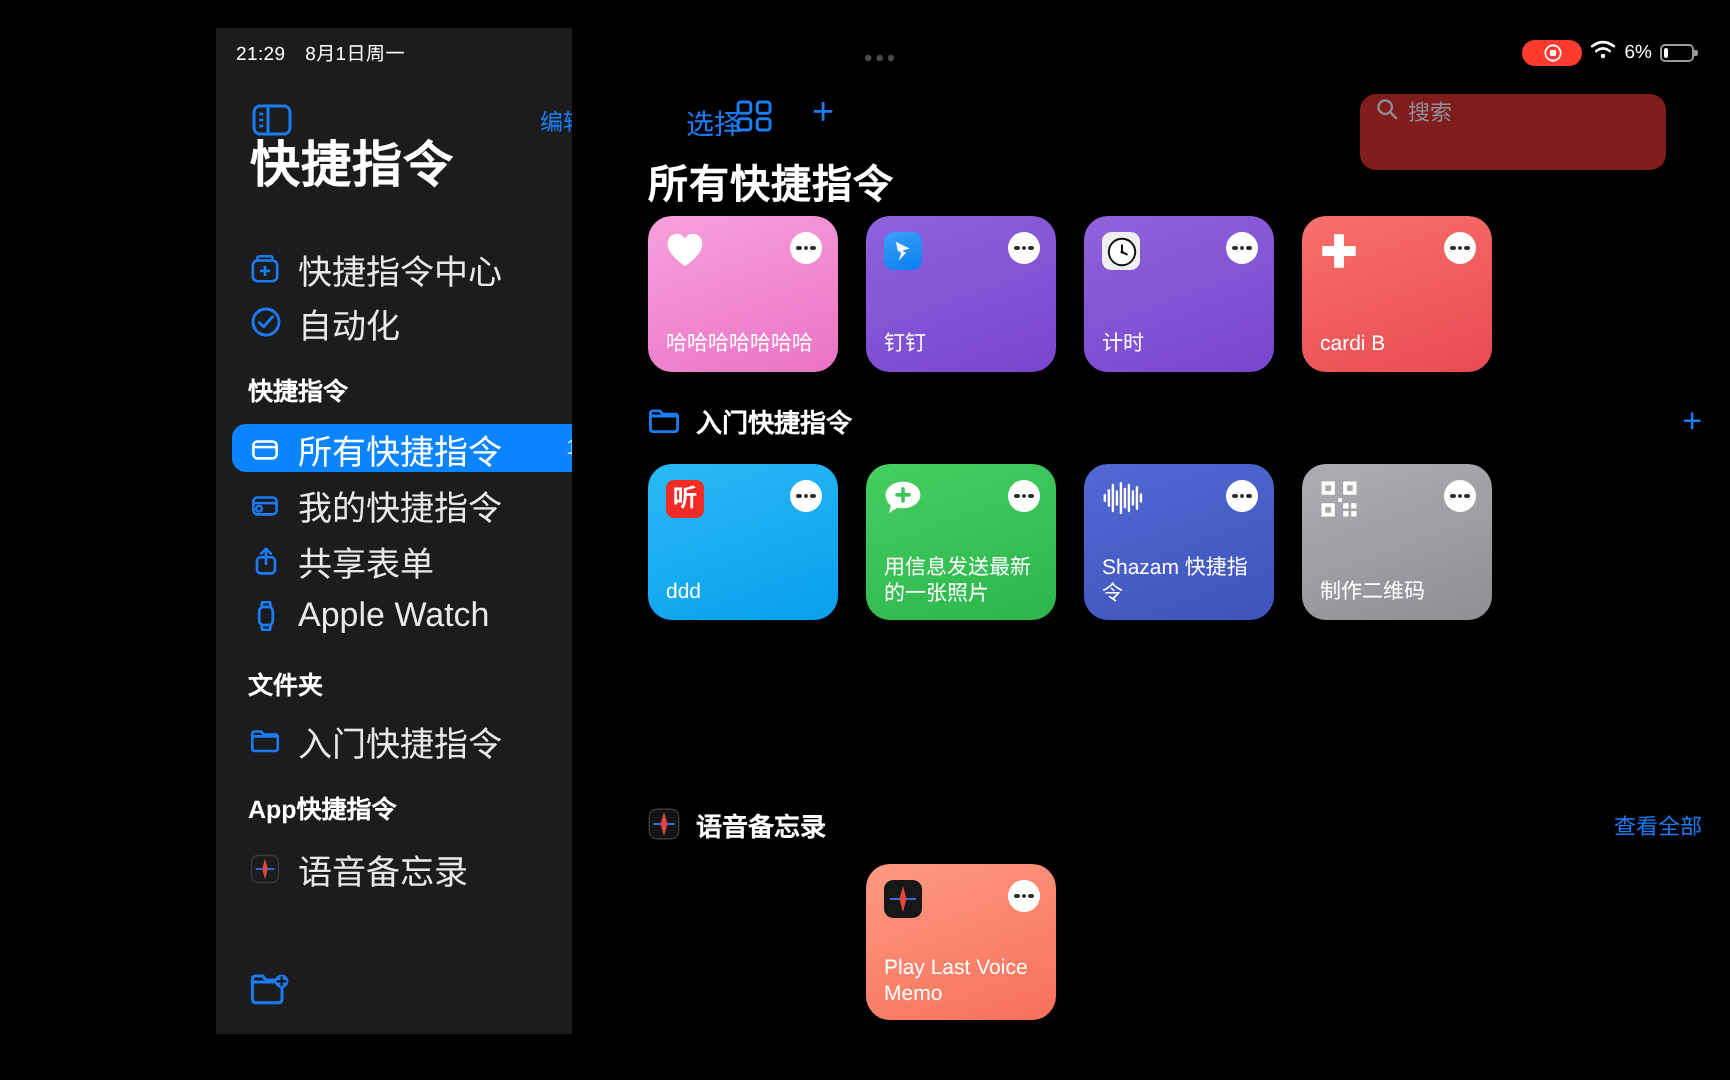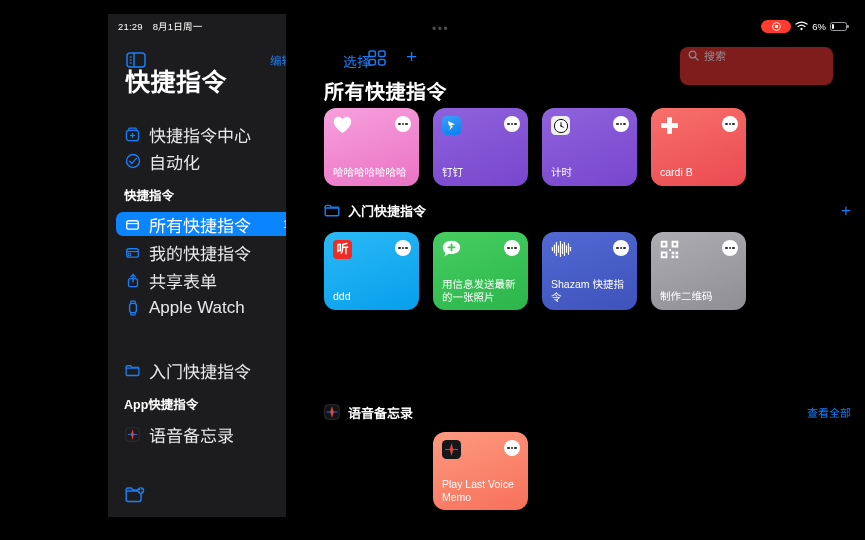--- a/index.html
+++ b/index.html
@@ -169,20 +169,28 @@
         <svg width="12" height="16" viewBox="0 0 12 16">
           <rect x="2.6" y="3.4" width="6.8" height="9.2" rx="2.3" fill="none" stroke="#1a7df5" stroke-width="1.4"></rect>
           <path d="M3.6 3.4 L4.1 1.1 L7.9 1.1 L8.4 3.4" fill="none" stroke="#1a7df5" stroke-width="1.3"></path>
           <path d="M3.6 12.6 L4.1 14.9 L7.9 14.9 L8.4 12.6" fill="none" stroke="#1a7df5" stroke-width="1.3"></path>
         </svg>
       </span>
       <span class="lb">Apple Watch</span>
       <span class="ct">5</span>
     </div>
 
+    <div class="sb-hdr" style="top:318px">
+      <span class="h">文件夹</span>
+      <span class="chev">
+        <svg width="11" height="7" viewBox="0 0 12 8">
+            <path d="M1 1.6 L6 6.3 L11 1.6" fill="none" stroke="#1a7df5" stroke-width="1.8" stroke-linecap="round" stroke-linejoin="round"></path>
+          </svg>
+      </span>
+    </div>
 
     <div class="sb-row" style="top:344px">
       <span class="ic">
         <svg width="15" height="13" viewBox="0 0 16 13">
           <path d="M1.2 4 L1.2 10.4 Q1.2 11.8 2.6 11.8 L13.4 11.8 Q14.8 11.8 14.8 10.4 L14.8 4 Z" fill="none" stroke="#1a7df5" stroke-width="1.4"></path>
           <path d="M1.2 4 L1.2 2.6 Q1.2 1.4 2.6 1.4 L6 1.4 L7.3 3.1 L14.8 3.1" fill="none" stroke="#1a7df5" stroke-width="1.4" stroke-linejoin="round"></path>
         </svg>
       </span>
       <span class="lb">入门快捷指令</span>
       <span class="ct">5</span>

